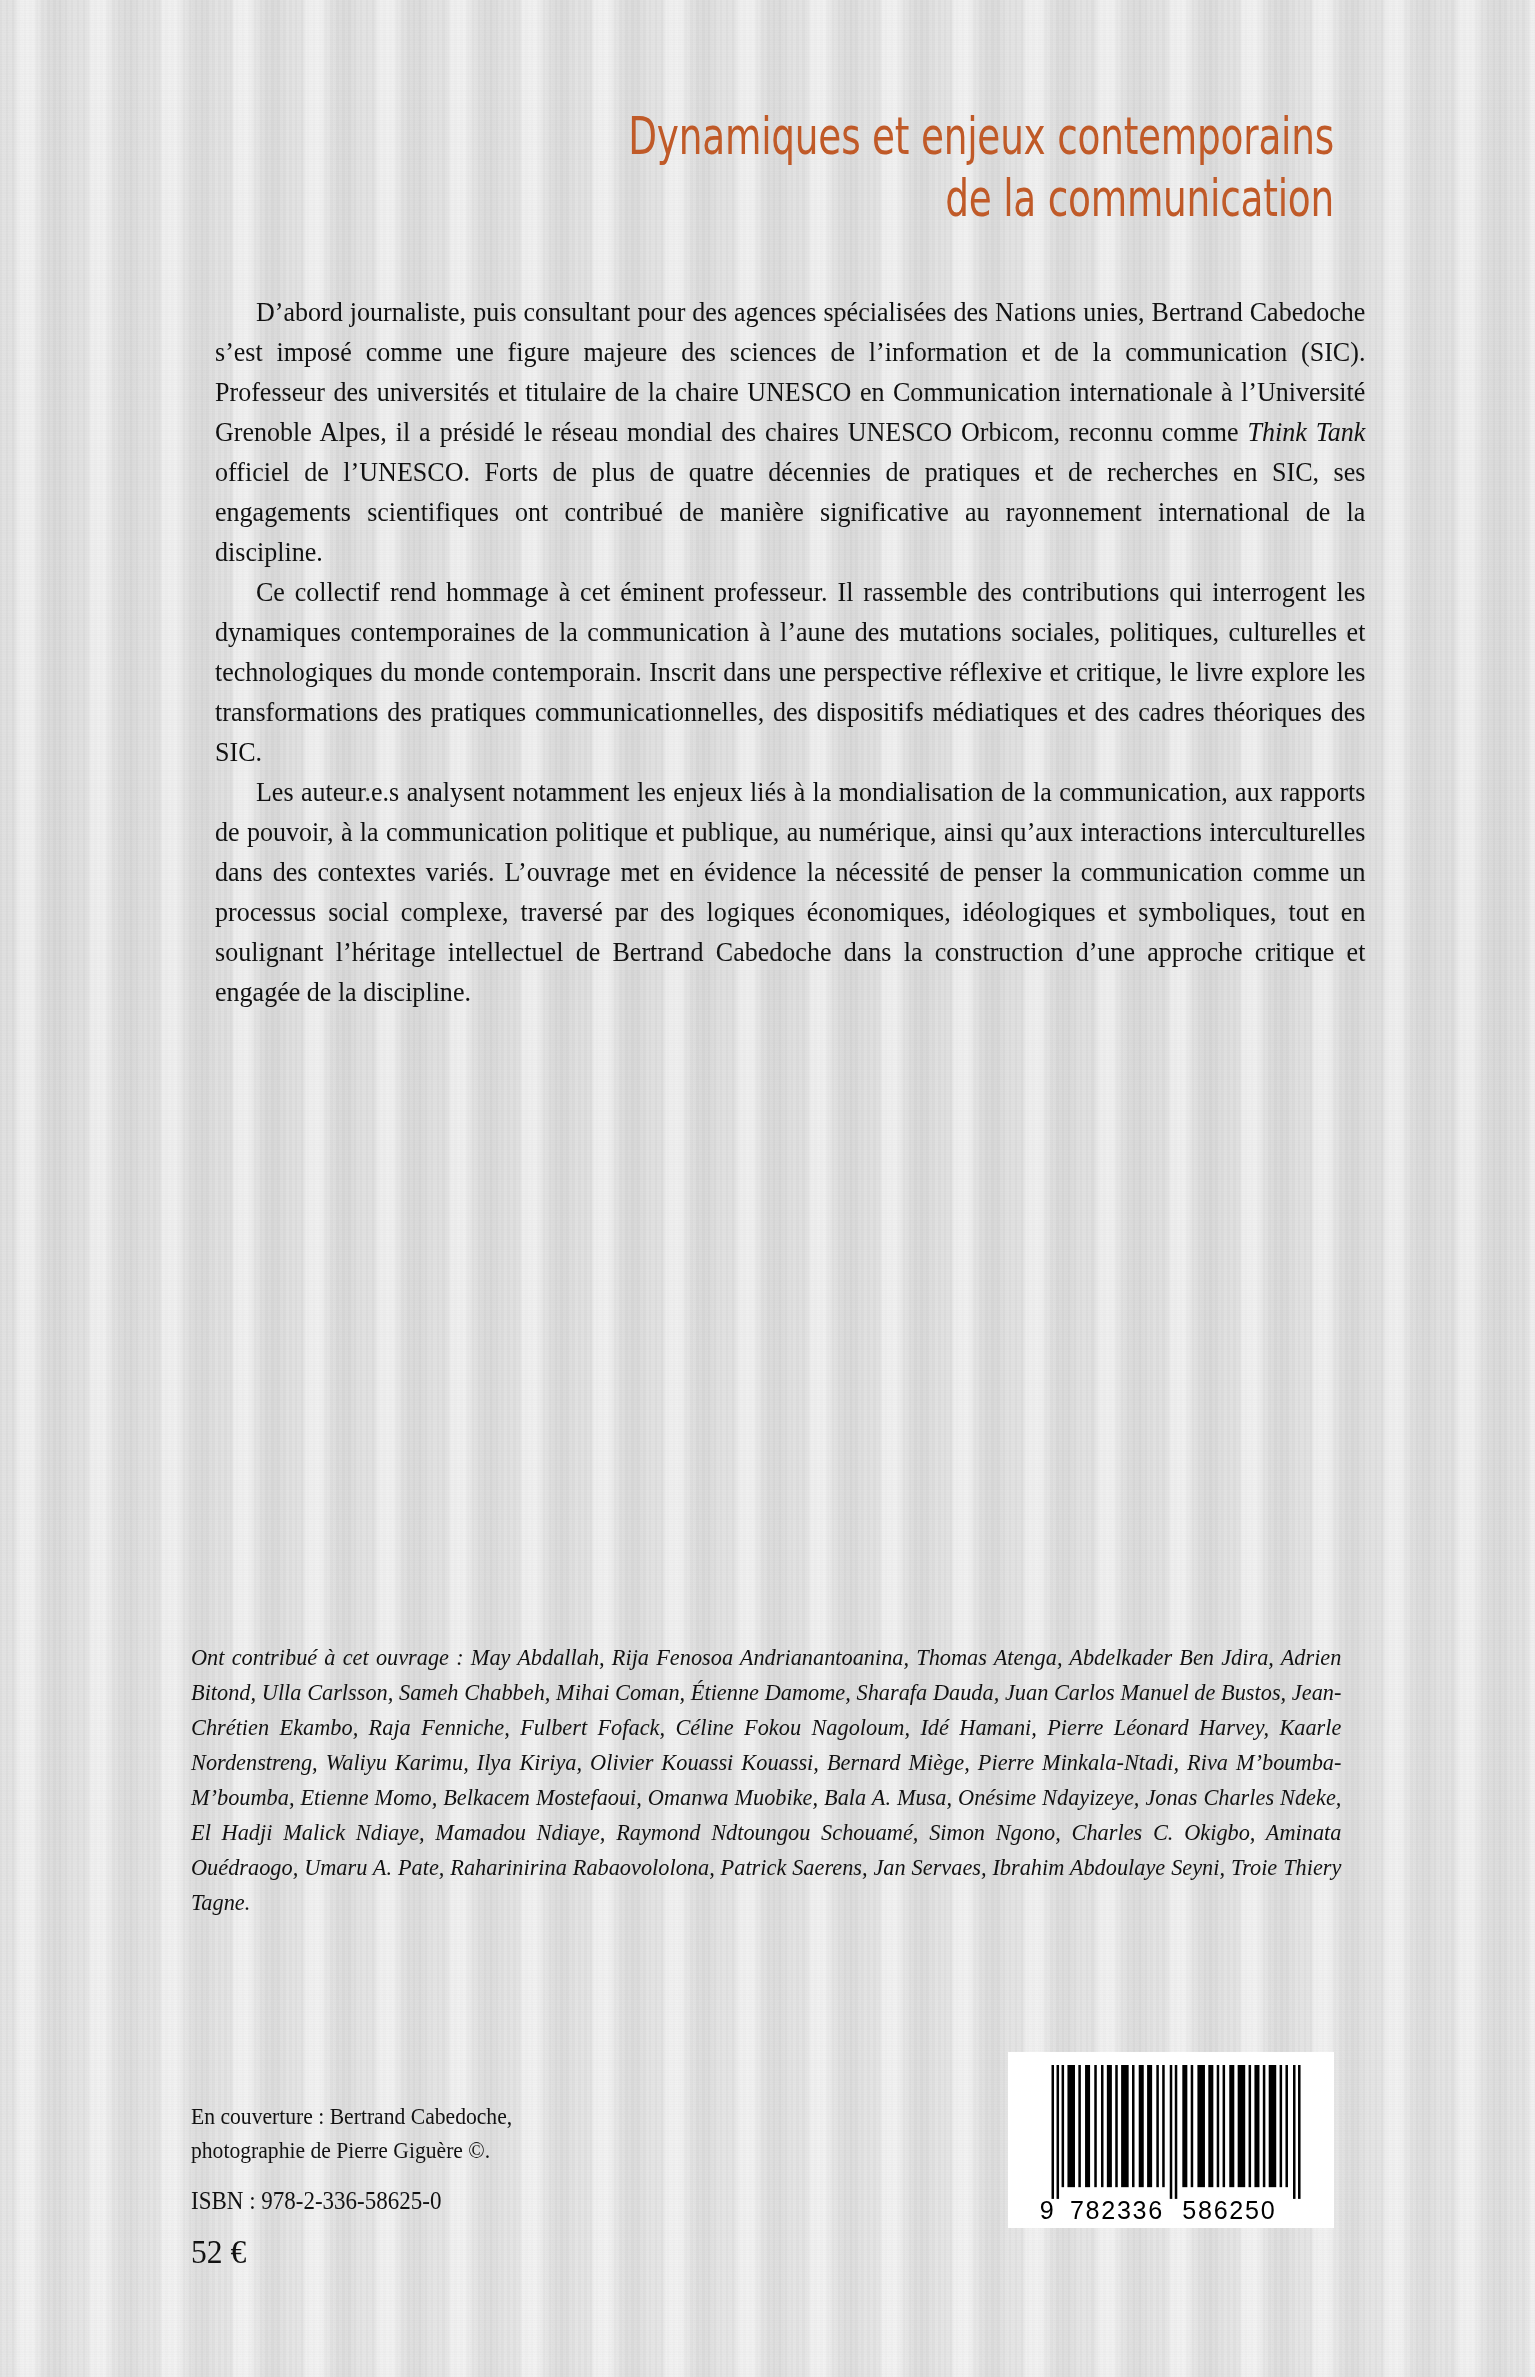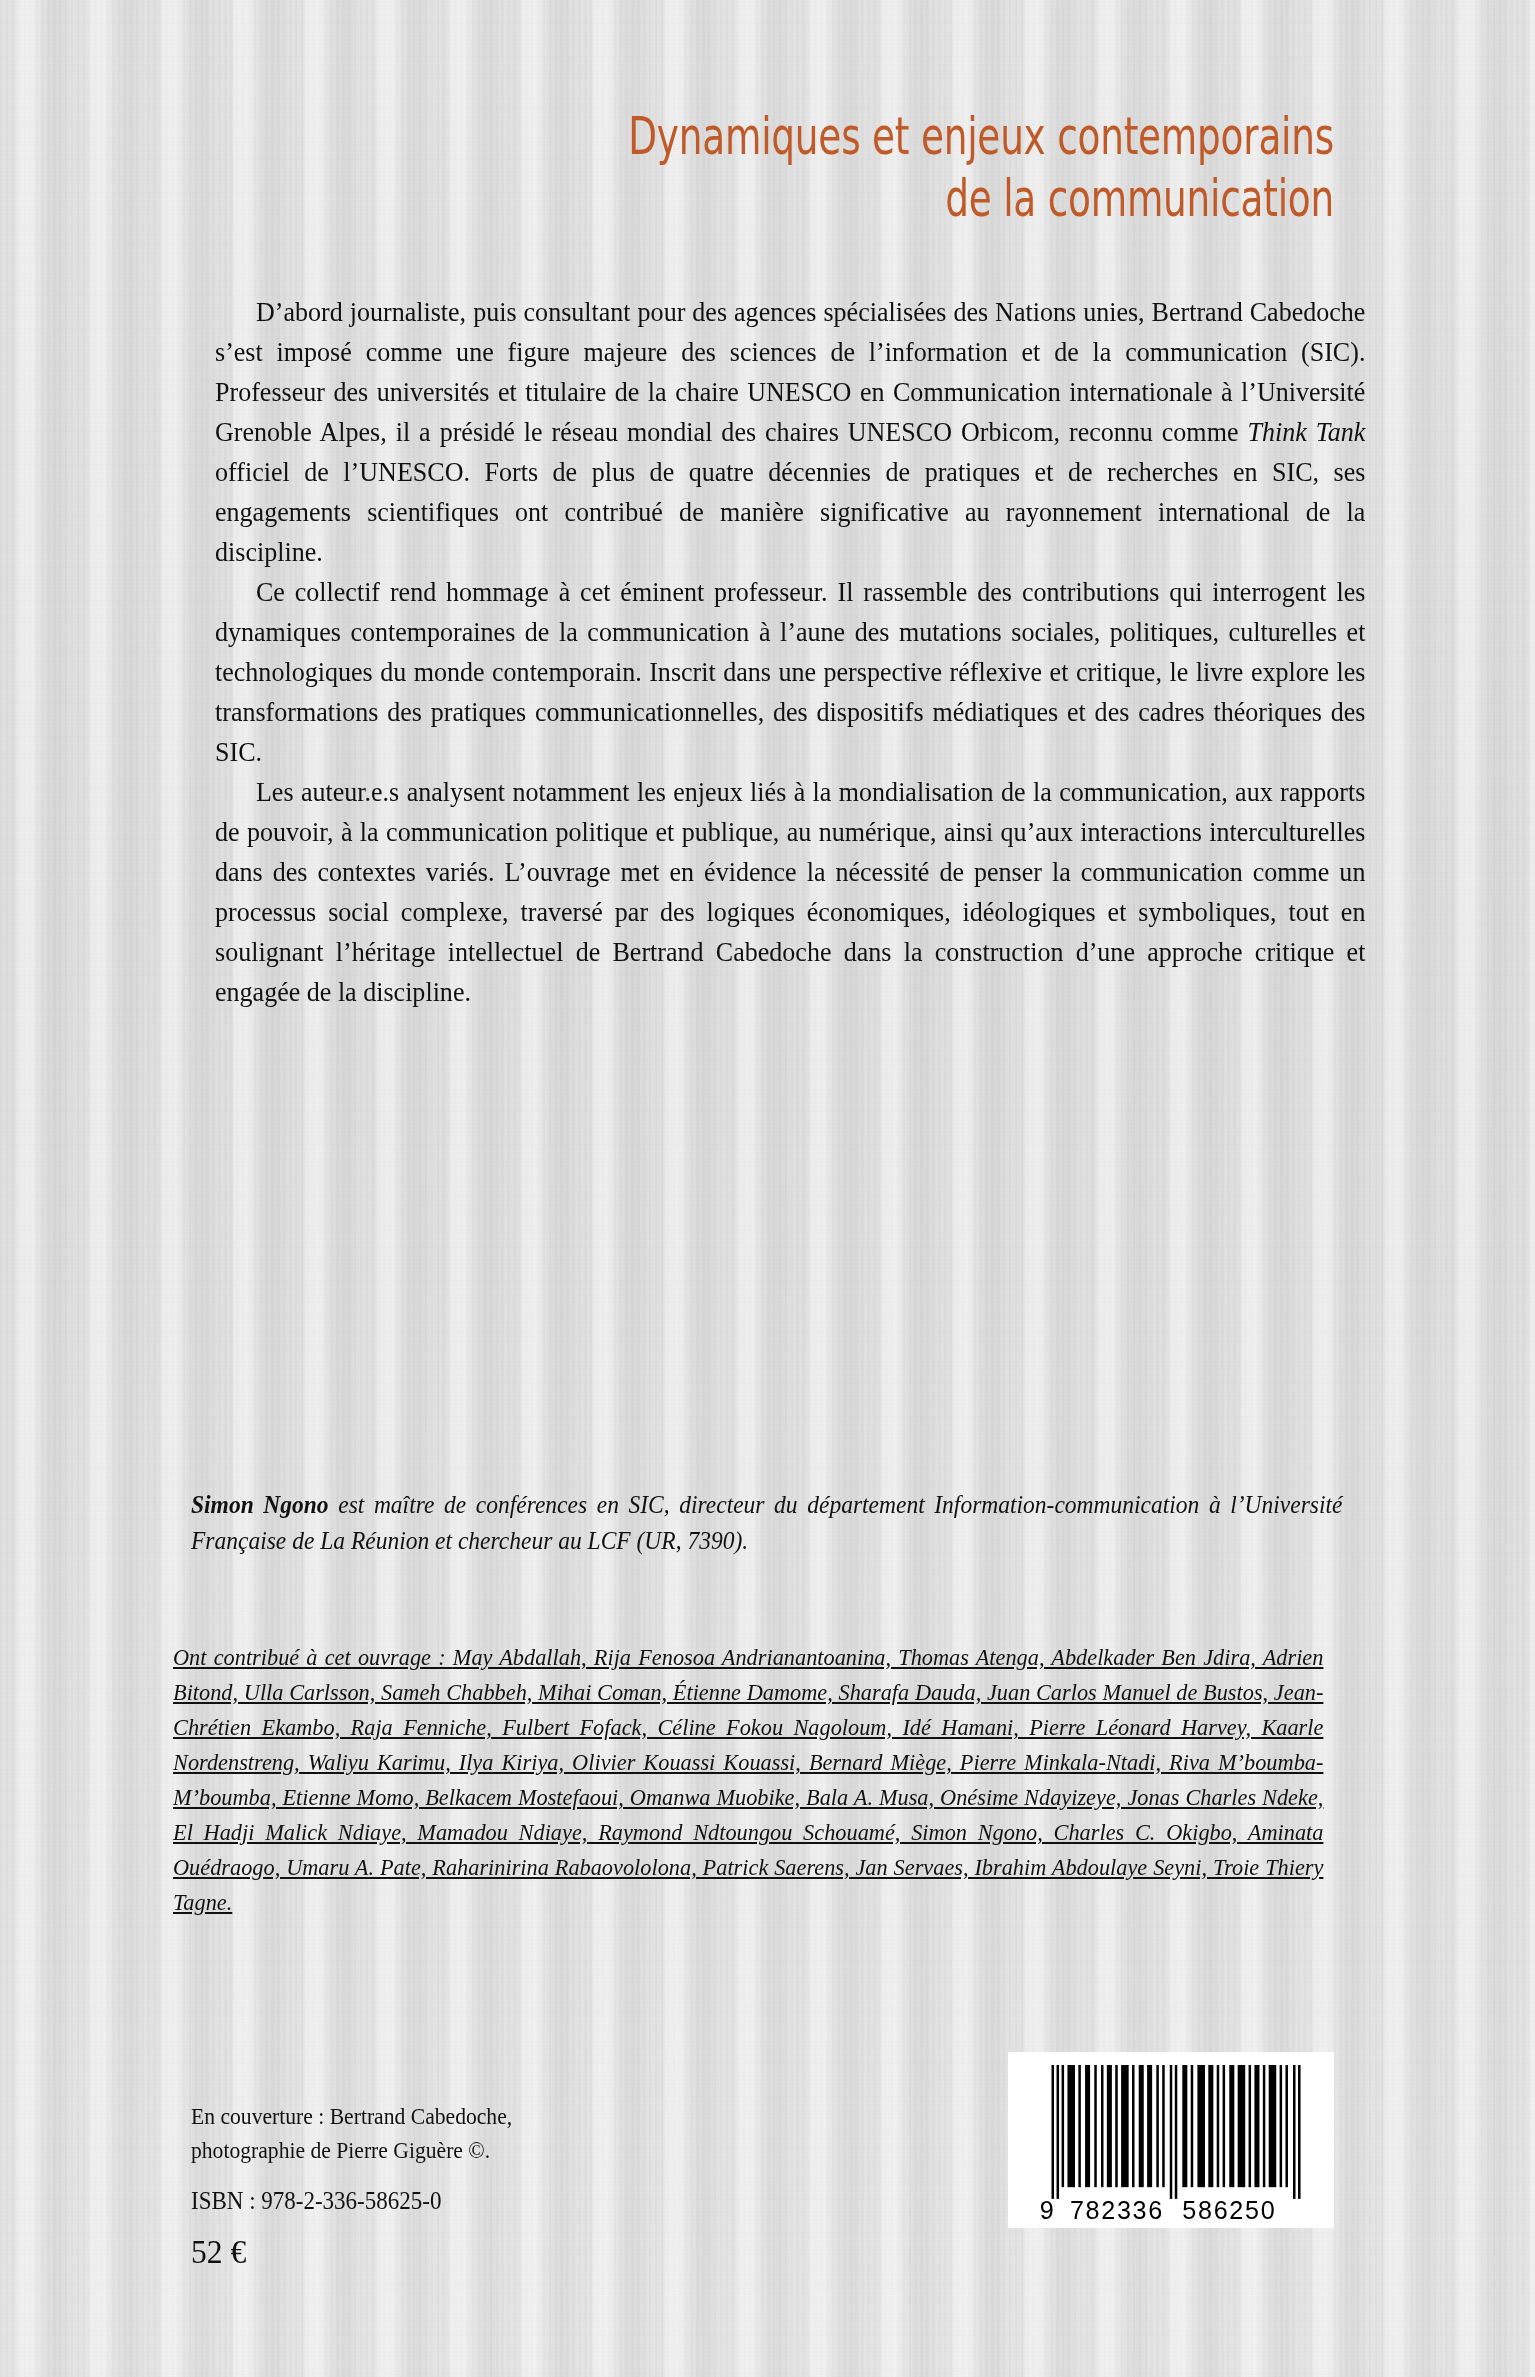--- a/index.html
+++ b/index.html
@@ -105,24 +105,23 @@
     font-family: "Liberation Serif", "DejaVu Serif", serif;
     transform: scaleX(0.94);
     transform-origin: left top;
     width: 1225px;
   }
   #bio .nm { font-weight: bold; }
 
   
   #contributors {
     position: absolute;
-    left: 173px;
+    left: 191px;
     top: 1640px;
     width: 1151px;
-    text-decoration: underline;
   }
   #contributors p {
     margin: 0;
     font-size: 24px;
     line-height: 35px;
     text-align: justify;
     font-style: italic;
     font-family: "Liberation Serif", "DejaVu Serif", serif;
     transform: scaleX(0.93);
     transform-origin: left top;
@@ -186,23 +185,20 @@
     <span class="title-line">Dynamiques et enjeux contemporains</span>
     <span class="title-line">de la communication</span>
   </div>
 
   <div id="blurb">
     <p><span>D’abord journaliste, puis consultant pour des agences spécialisées des Nations unies, Bertrand Cabedoche s’est imposé comme une figure majeure des sciences de l’information et de la communication (SIC). Professeur des universités et titulaire de la chaire UNESCO en Communication internationale à l’Université Grenoble Alpes, il a présidé le réseau mondial des chaires UNESCO Orbicom, reconnu comme </span><span class="it">Think Tank</span><span> officiel de l’UNESCO. Forts de plus de quatre décennies de pratiques et de recherches en SIC, ses engagements scientifiques ont contribué de manière significative au rayonnement international de la discipline.</span></p>
     <p>Ce collectif rend hommage à cet éminent professeur. Il rassemble des contributions qui interrogent les dynamiques contemporaines de la communication à l’aune des mutations sociales, politiques, culturelles et technologiques du monde contemporain. Inscrit dans une perspective réflexive et critique, le livre explore les transformations des pratiques communicationnelles, des dispositifs médiatiques et des cadres théoriques des SIC.</p>
     <p>Les auteur.e.s analysent notamment les enjeux liés à la mondialisation de la communication, aux rapports de pouvoir, à la communication politique et publique, au numérique, ainsi qu’aux interactions interculturelles dans des contextes variés. L’ouvrage met en évidence la nécessité de penser la communication comme un processus social complexe, traversé par des logiques économiques, idéologiques et symboliques, tout en soulignant l’héritage intellectuel de Bertrand Cabedoche dans la construction d’une approche critique et engagée de la discipline.</p>
   </div>
 
-  <div id="bio">
-    <p><span class="nm">Simon Ngono</span><span> est maître de conférences en SIC, directeur du département Information-communication à l’Université Française de La Réunion et chercheur au LCF (UR, 7390).</span></p>
-  </div>
 
   <div id="contributors">
     <p><span>Ont contribué à cet ouvrage : </span><span>May Abdallah, Rija Fenosoa Andrianantoanina, Thomas Atenga, Abdelkader Ben Jdira, Adrien Bitond, Ulla Carlsson, Sameh Chabbeh, Mihai Coman, Étienne Damome, Sharafa Dauda, Juan Carlos Manuel de Bustos, Jean-Chrétien Ekambo, Raja Fenniche, Fulbert Fofack, Céline Fokou Nagoloum, Idé Hamani, Pierre Léonard Harvey, Kaarle Nordenstreng, Waliyu Karimu, Ilya Kiriya, Olivier Kouassi Kouassi, Bernard Miège, Pierre Minkala-Ntadi, Riva M’boumba-M’boumba, Etienne Momo, Belkacem Mostefaoui, Omanwa Muobike, Bala A. Musa, Onésime Ndayizeye, Jonas Charles Ndeke, El Hadji Malick Ndiaye, Mamadou Ndiaye, Raymond Ndtoungou Schouamé, Simon Ngono, Charles C. Okigbo, Aminata Ouédraogo, Umaru A. Pate, Raharinirina Rabaovololona, Patrick Saerens, Jan Servaes, Ibrahim Abdoulaye Seyni, Troie Thiery Tagne.</span></p>
   </div>
 
   <div id="footer">
     <div class="foot-line">En couverture : Bertrand Cabedoche,</div>
     <div class="foot-line">photographie de Pierre Giguère ©.</div>
     <div id="isbn-line">ISBN : 978-2-336-58625-0</div>
     <div id="price">52 €</div>

